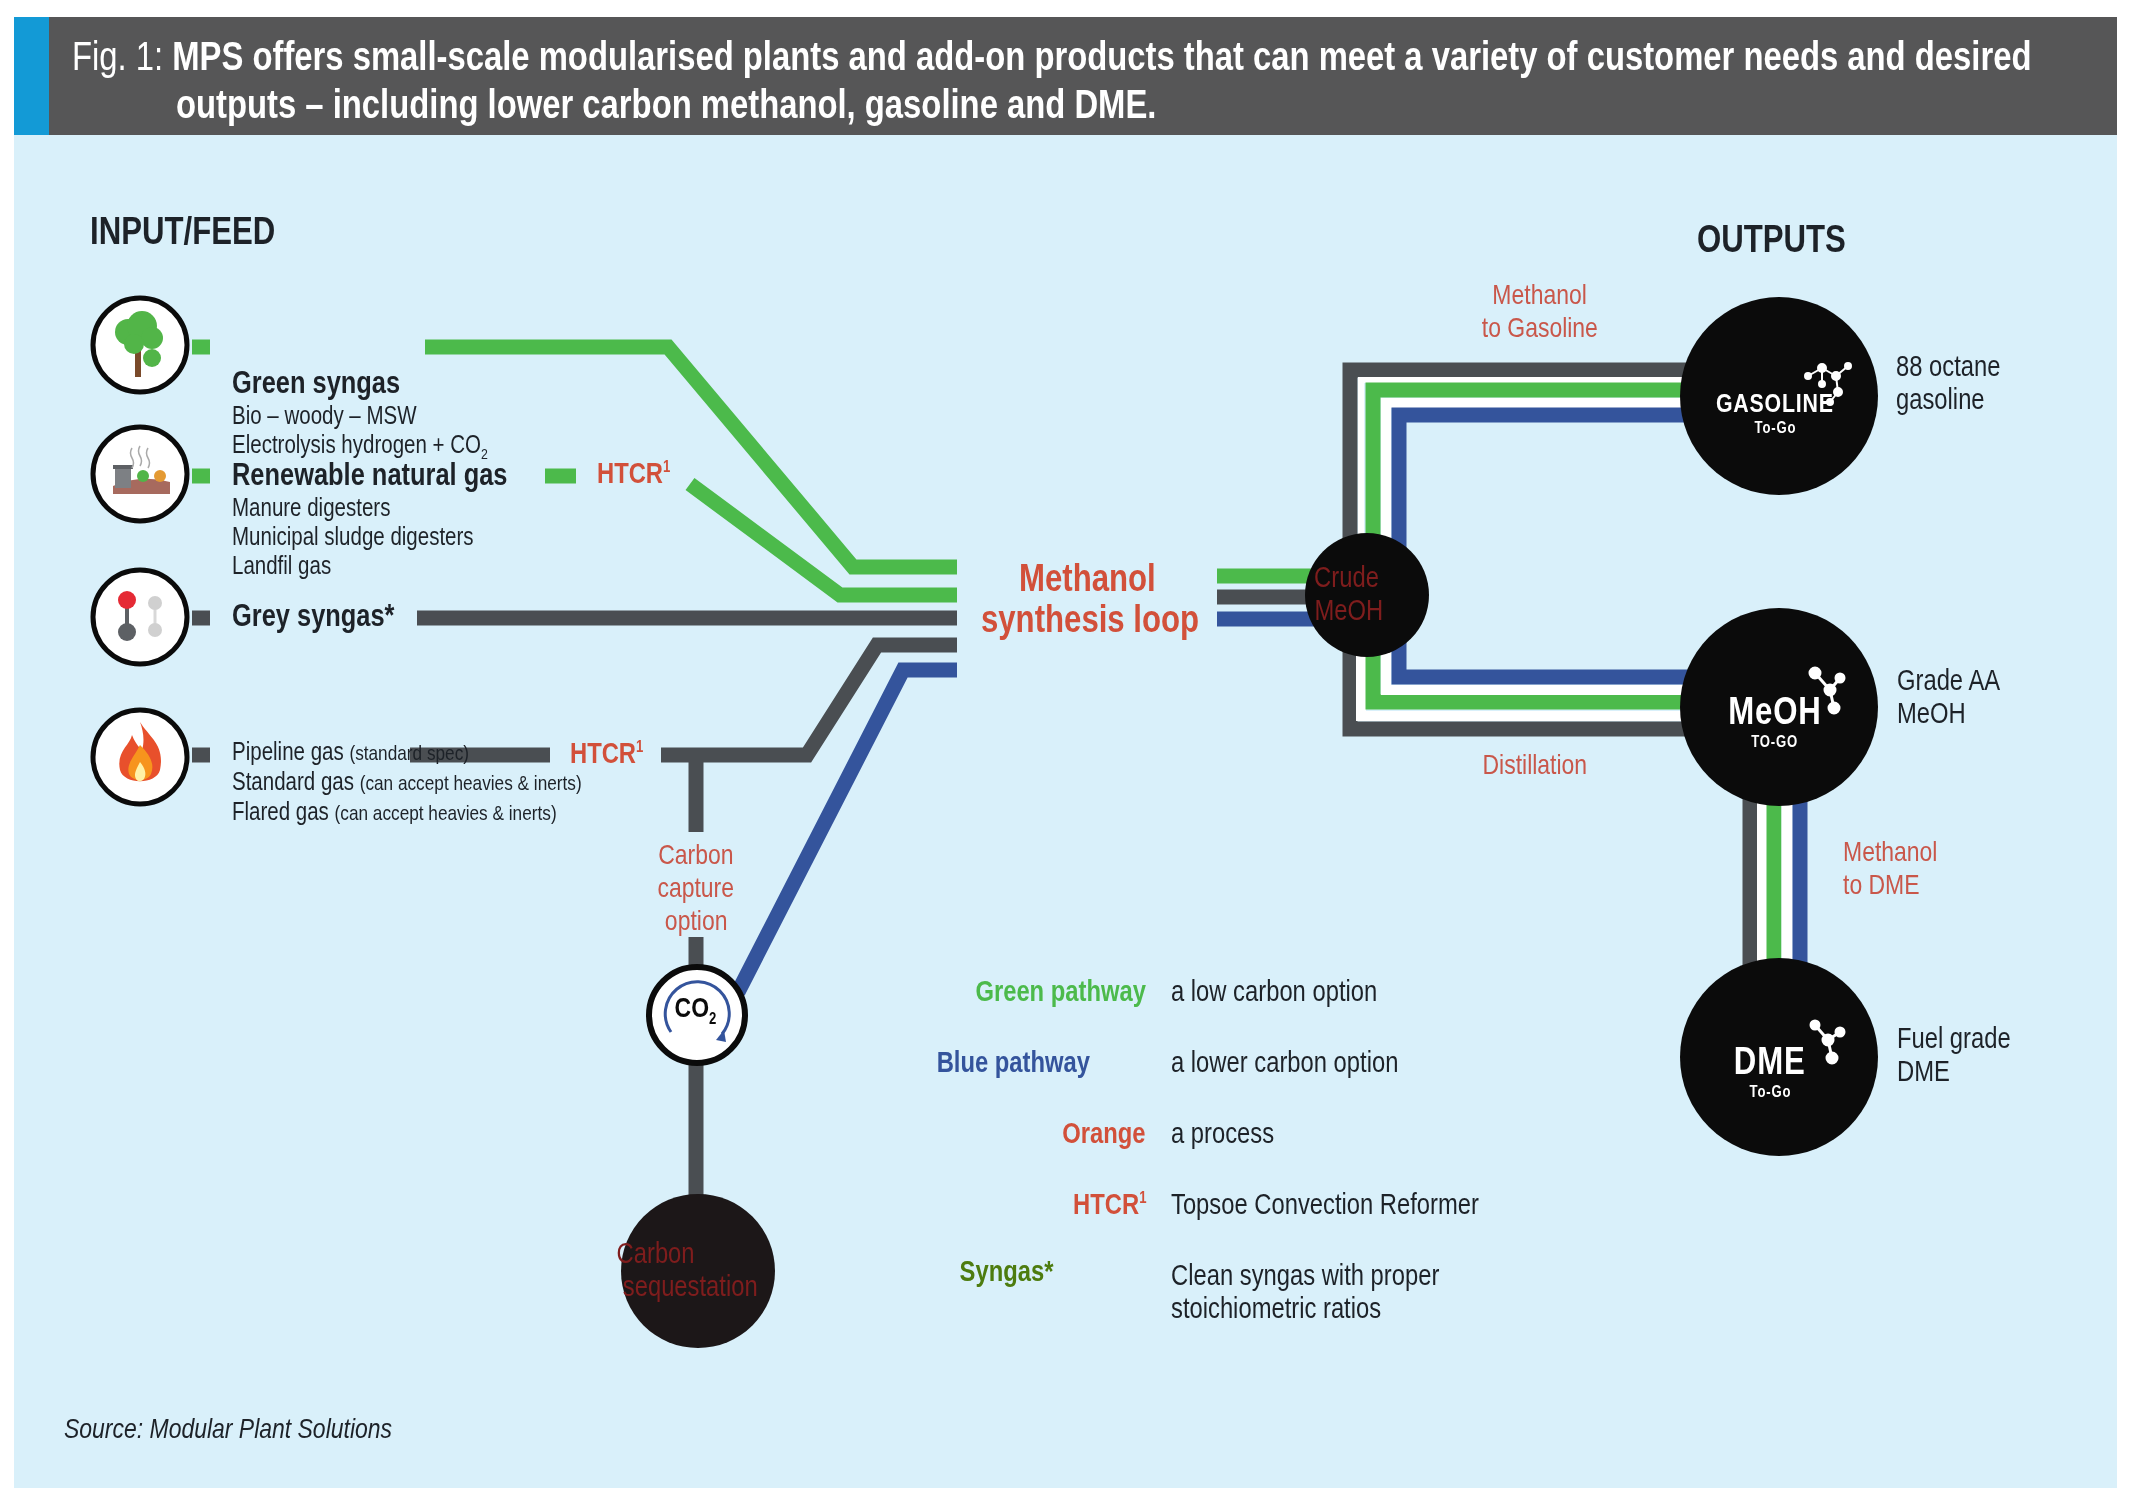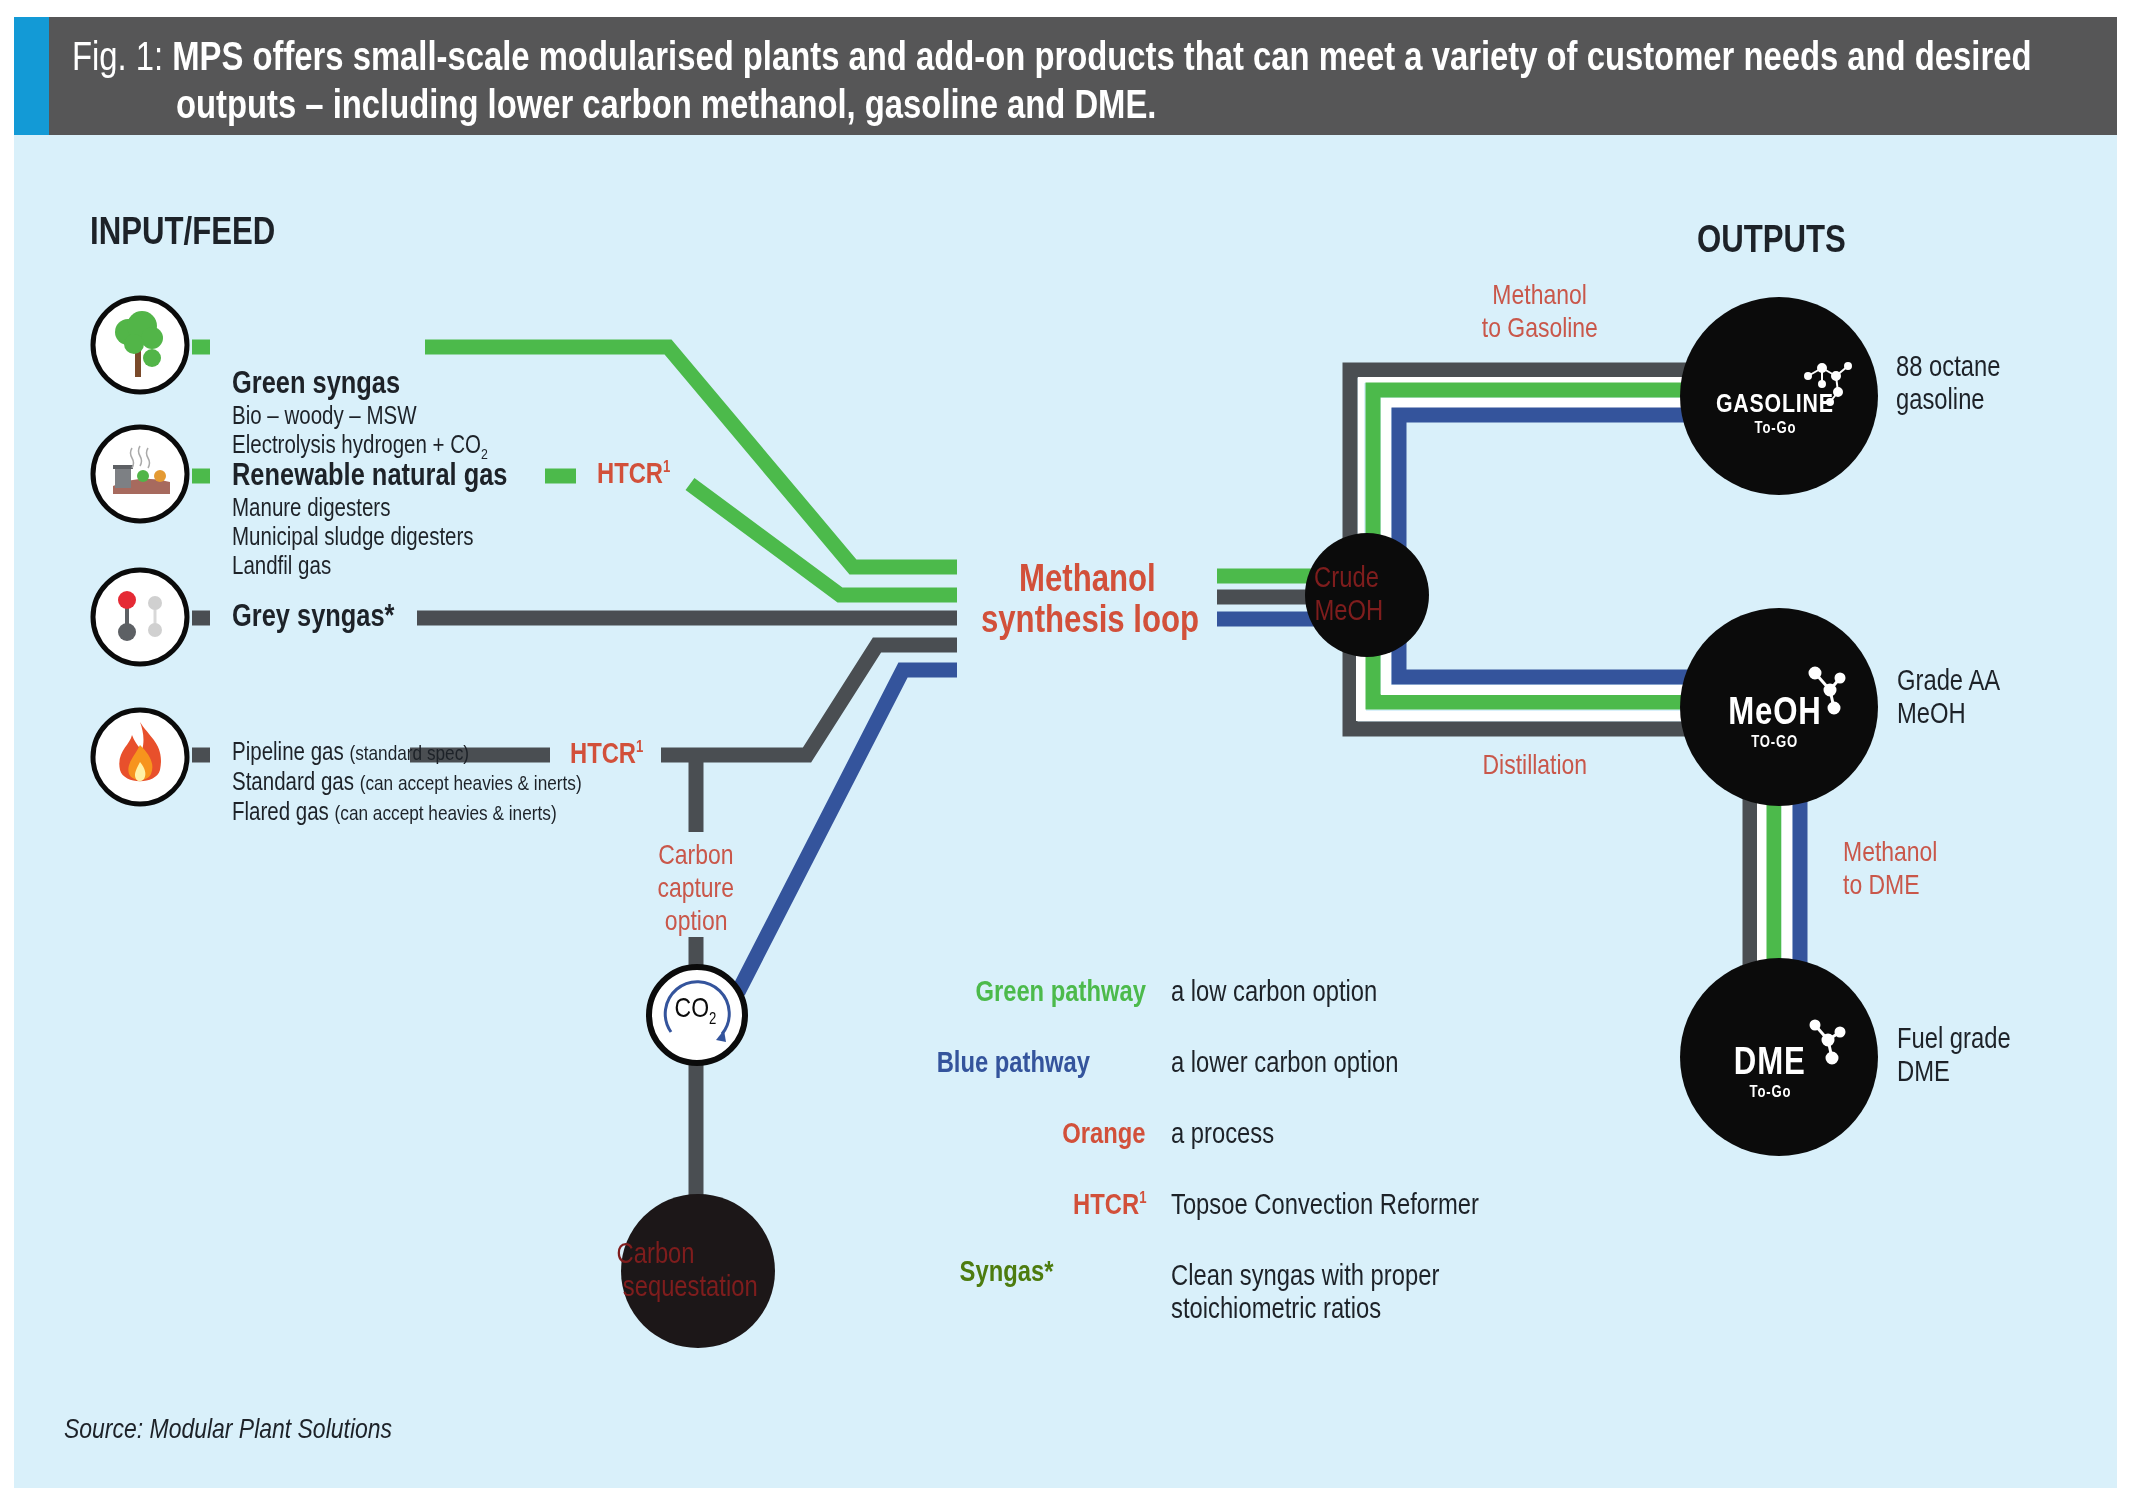--- a/index.html
+++ b/index.html
@@ -234,21 +234,21 @@
 </div>
 <div class="abs htcr" style="left:570px; top:737px;">
   <span class="cond"><span>HTCR</span><sup>1</sup></span>
 </div>
 
 <div class="abs process-label" style="left:636px; top:838px; width:120px;">
   <div><span class="cond-c">Carbon</span></div>
   <div><span class="cond-c">capture</span></div>
   <div><span class="cond-c">option</span></div>
 </div>
-<div class="abs" style="left:667px; top:992px; width:56px; text-align:center; font-size:28px; font-weight:normal; color:#0b0b0b;">
+<div class="abs" style="left:667px; top:992px; width:56px; text-align:center; font-size:28px; font-weight:bold; color:#0b0b0b;">
   <span class="cond-c"><span>CO</span><sub style="font-size:16px">2</sub></span>
 </div>
 <div class="abs node-text" style="left:608px; top:1237px; width:180px;">
   <div><span class="cond-c">Carbon</span></div>
   <div><span class="cond-c">sequestation</span></div>
 </div>
 
 <div class="abs loop-label" style="left:957px; top:558px; width:260px;">
   <div><span class="cond-c">Methanol</span></div>
   <div><span class="cond-c">synthesis loop</span></div>

